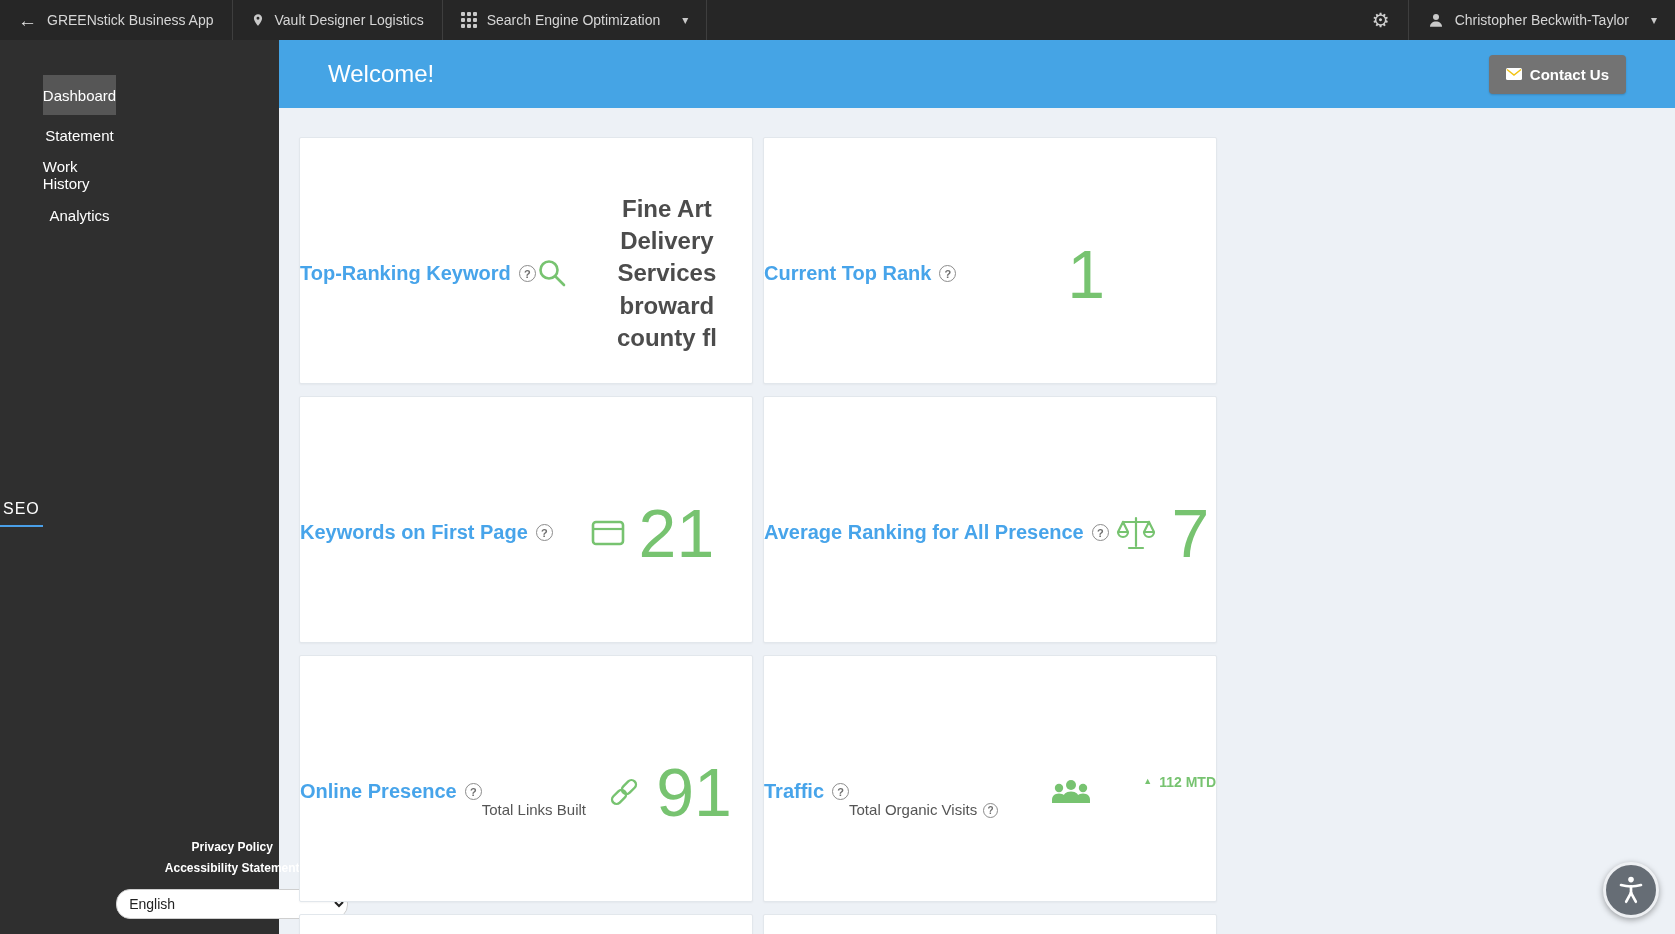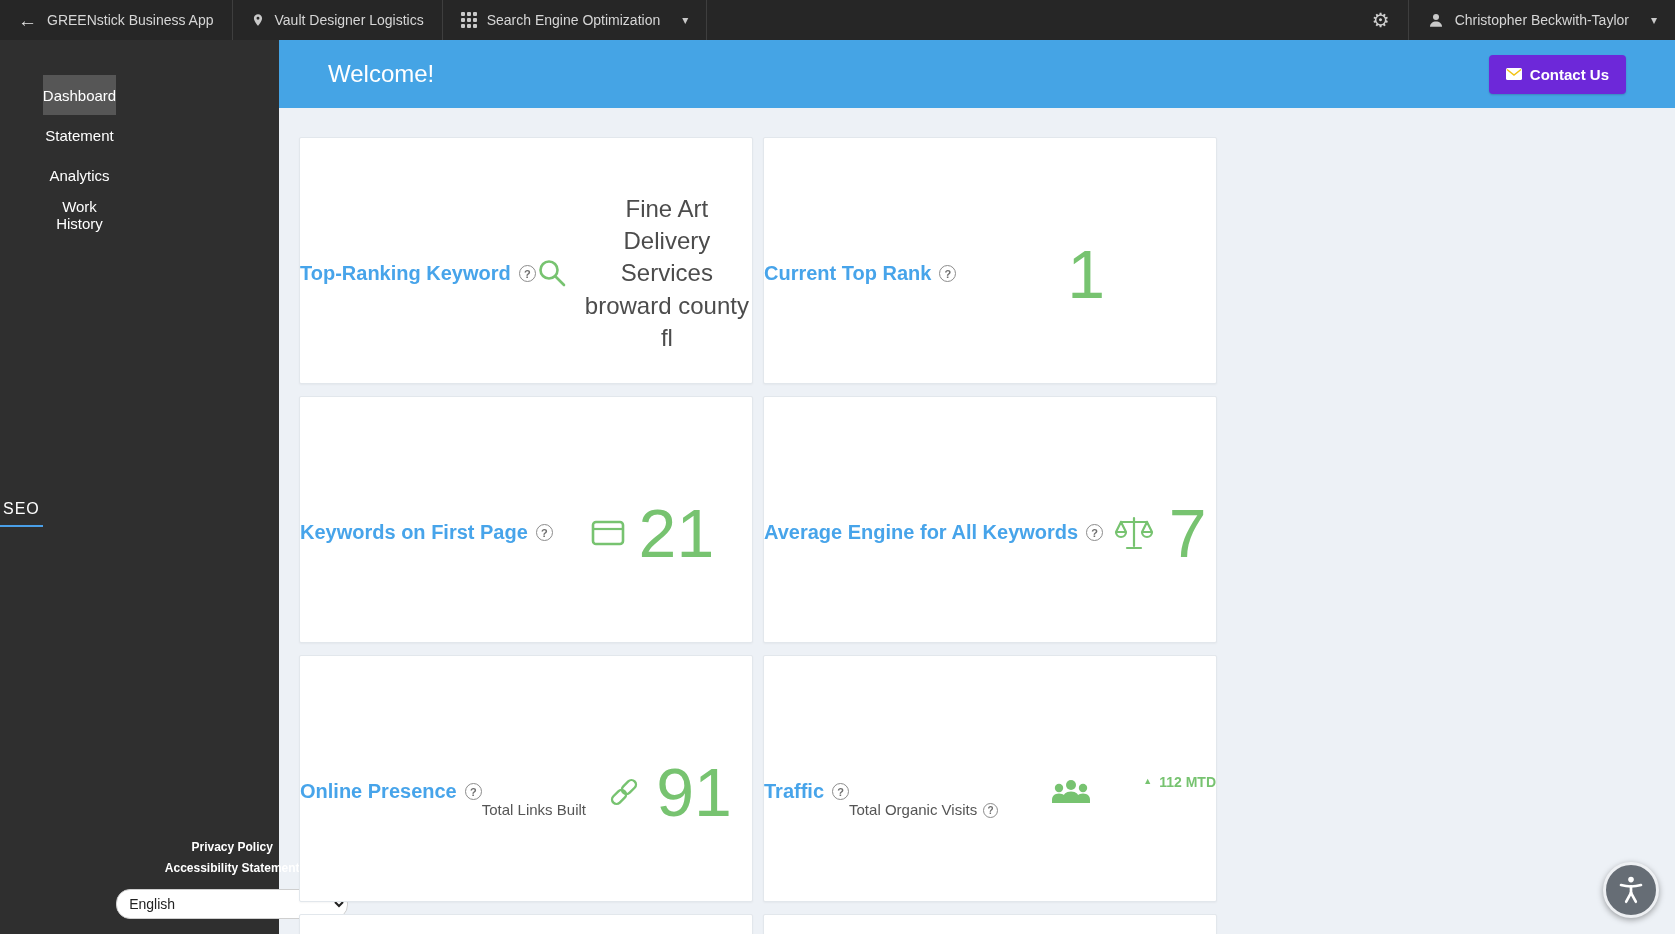--- a/index.html
+++ b/index.html
@@ -28,21 +28,21 @@
 
   
   .sidebar {
     position:absolute; top:40px; left:0; bottom:0; width:279px;
     background:#2f2f2f; color:#fff; display:flex; flex-direction:row;
   }
   .seo-title {
     align-self:center; margin-top:52px; font-size:16px; letter-spacing:1px;
     padding:0 3px 7px; border-bottom:2px solid #4a9fe8;
   }
-  .side-nav { margin-top:35px; display:flex; flex-direction:column;text-align:center; }
+  .side-nav { margin-top:35px; display:flex; flex-direction:column; }
   .nav-item {
     height:40px; display:flex; align-items:center; justify-content:center;
     font-size:15px; cursor:pointer; color:#fff;
   }
   .nav-item.active { background:#565656; }
   .side-footer { margin-top:auto; text-align:center; }
   .f-link { font-size:12px; font-weight:bold; margin:7px 0; cursor:pointer; }
   .lang-select {
     display:block; margin:14px auto 15px; width:232px; height:30px;
     border:1px solid #cfcfcf; border-radius:14px; background:#fff;
@@ -51,21 +51,21 @@
   }
 
   
   .main { position:absolute; top:40px; left:279px; right:0; bottom:0; overflow:hidden; }
   .welcome-bar {
     height:68px; background:#45a4e5; display:flex; align-items:center;
     justify-content:space-between; padding:0 49px;
   }
   .welcome { color:#fff; font-size:24px; font-weight:400; }
   .contact-btn {
-    background:#6d28d9; color:#fff; font-size:15px; font-weight:bold;
+    background:#737373; color:#fff; font-size:15px; font-weight:bold;
     border:none; border-radius:4px; padding:11px 17px;
     display:flex; align-items:center; gap:8px; cursor:pointer;
     box-shadow:0 1px 2px rgba(0,0,0,0.18);
     font-family:"Liberation Sans","DejaVu Sans",sans-serif;
   }
 
   
   .cards {
     margin:29px 0 0 20px;
     display:grid; grid-template-columns:454px 454px;
@@ -81,21 +81,21 @@
   .card-title { color:#47a4ea; font-size:20px; font-weight:700; }
   .help {
     width:17px; height:17px; border:1.5px solid #8c8c8c; border-radius:50%;
     color:#6f6f6f; font-size:11px; font-weight:bold;
     display:inline-flex; align-items:center; justify-content:center;
     margin-top:3px; cursor:pointer; flex:none;
   }
   .help.small { width:15px; height:15px; font-size:10px; margin-top:1px; }
   .card-body { flex:1; display:flex; align-items:center; justify-content:center; gap:14px; width:100%; }
   .big-num { color:#77c370; font-size:68px; line-height:1; font-weight:400; }
-  .keyword-text { font-size:24px; color:#4c4c4c; text-align:center; max-width:300px; line-height:1.35; }
+  .keyword-text { font-size:24px; color:#4c4c4c; text-align:center; max-width:300px; line-height:1.35;font-weight:bold; }
   .subtitle-row {
     margin-top:36px; display:flex; align-items:center; gap:6px;
     font-size:15px; color:#555;
   }
   .delta-row {
     margin-bottom:20px; display:flex; align-items:center; gap:7px;
     color:#77c370; font-size:14px; font-weight:600;
   }
   .up-arrow { font-size:9px; line-height:1; }
   .green-icon { flex:none; }
@@ -157,22 +157,22 @@
       <span class="caret">▾</span>
     </div>
   </div>
 </div>
 
 <div class="sidebar">
   <div class="seo-title">SEO</div>
   <div class="side-nav">
     <div class="nav-item active">Dashboard</div>
     <div class="nav-item">Statement</div>
+    <div class="nav-item">Work History</div>
     <div class="nav-item">Analytics</div>
-    <div class="nav-item">Work History</div>
   </div>
   <div class="side-footer">
     <div class="f-link">Privacy Policy</div>
     <div class="f-link">Accessibility Statement</div>
     <select class="lang-select">
       <option>English</option>
     </select>
   </div>
 </div>
 
@@ -223,21 +223,21 @@
         <svg class="green-icon" width="34" height="26" viewBox="0 0 34 26">
           <rect x="2" y="2" width="30" height="22" rx="3" fill="none" stroke="#77c370" stroke-width="2.6"></rect>
           <line x1="2" y1="9" x2="32" y2="9" stroke="#77c370" stroke-width="2.2"></line>
         </svg>
         <span class="big-num">21</span>
       </div>
     </div>
 
     <div class="card">
       <div class="card-title-row">
-        <span class="card-title">Average Engine for All Keywords</span>
+        <span class="card-title">Average Ranking for All Presence</span>
         <span class="help">?</span>
       </div>
       <div class="card-body">
         <svg class="green-icon" width="42" height="40" viewBox="0 0 42 40">
           <g stroke="#77c370" stroke-width="2.2" fill="none" stroke-linecap="round" stroke-linejoin="round">
             <line x1="21" y1="5" x2="21" y2="33"></line>
             <line x1="8" y1="9" x2="34" y2="9"></line>
             <path d="M8 9 L3 19 M8 9 L13 19 M3 19 a5 5 0 0 0 10 0 z"></path>
             <path d="M34 9 L29 19 M34 9 L39 19 M29 19 a5 5 0 0 0 10 0 z"></path>
             <line x1="14" y1="35" x2="28" y2="35"></line>

